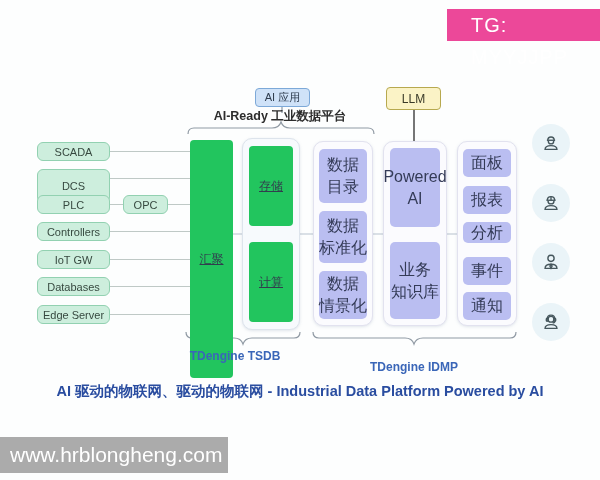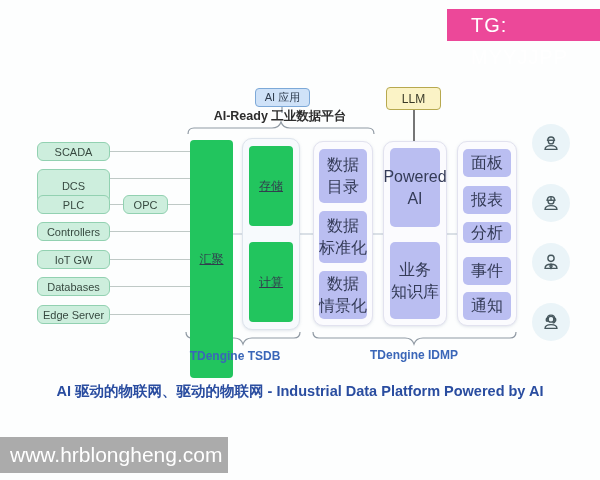--- a/index.html
+++ b/index.html
@@ -141,20 +141,20 @@
       <circle cx="12" cy="9" r="3.2"></circle>
       <path d="M7.8 9 Q7.8 4.5 12 4.5 Q16.2 4.5 16.2 9"></path>
       <rect x="6.9" y="8.2" width="1.8" height="3" rx="0.8"></rect>
         <rect x="15.3" y="8.2" width="1.8" height="3" rx="0.8"></rect>
       <path d="M16.2 11.2 Q16.2 13 13.8 13"></path>
       <path d="M5.5 19 Q5.5 14.8 12 14.8 Q18.5 14.8 18.5 19 Z"></path>
     </svg>
   </div>
 
   <div class="brace-label" style="left:160px;top:349px;width:150px;">TDengine TSDB</div>
-  <div class="brace-label" style="left:339px;top:348px;width:150px;">TDengine IDMP</div>
+  <div class="brace-label" style="left:339px;top:360px;width:150px;">TDengine IDMP</div>
 
   <div class="main-title">AI 驱动的物联网、驱动的物联网 - Industrial Data Platform Powered by AI</div>
 
   <div class="tg-badge">TG: MYYJJPP</div>
   <div class="watermark">www.hrblongheng.com</div>
 
 </div>
 
 </body></html>

